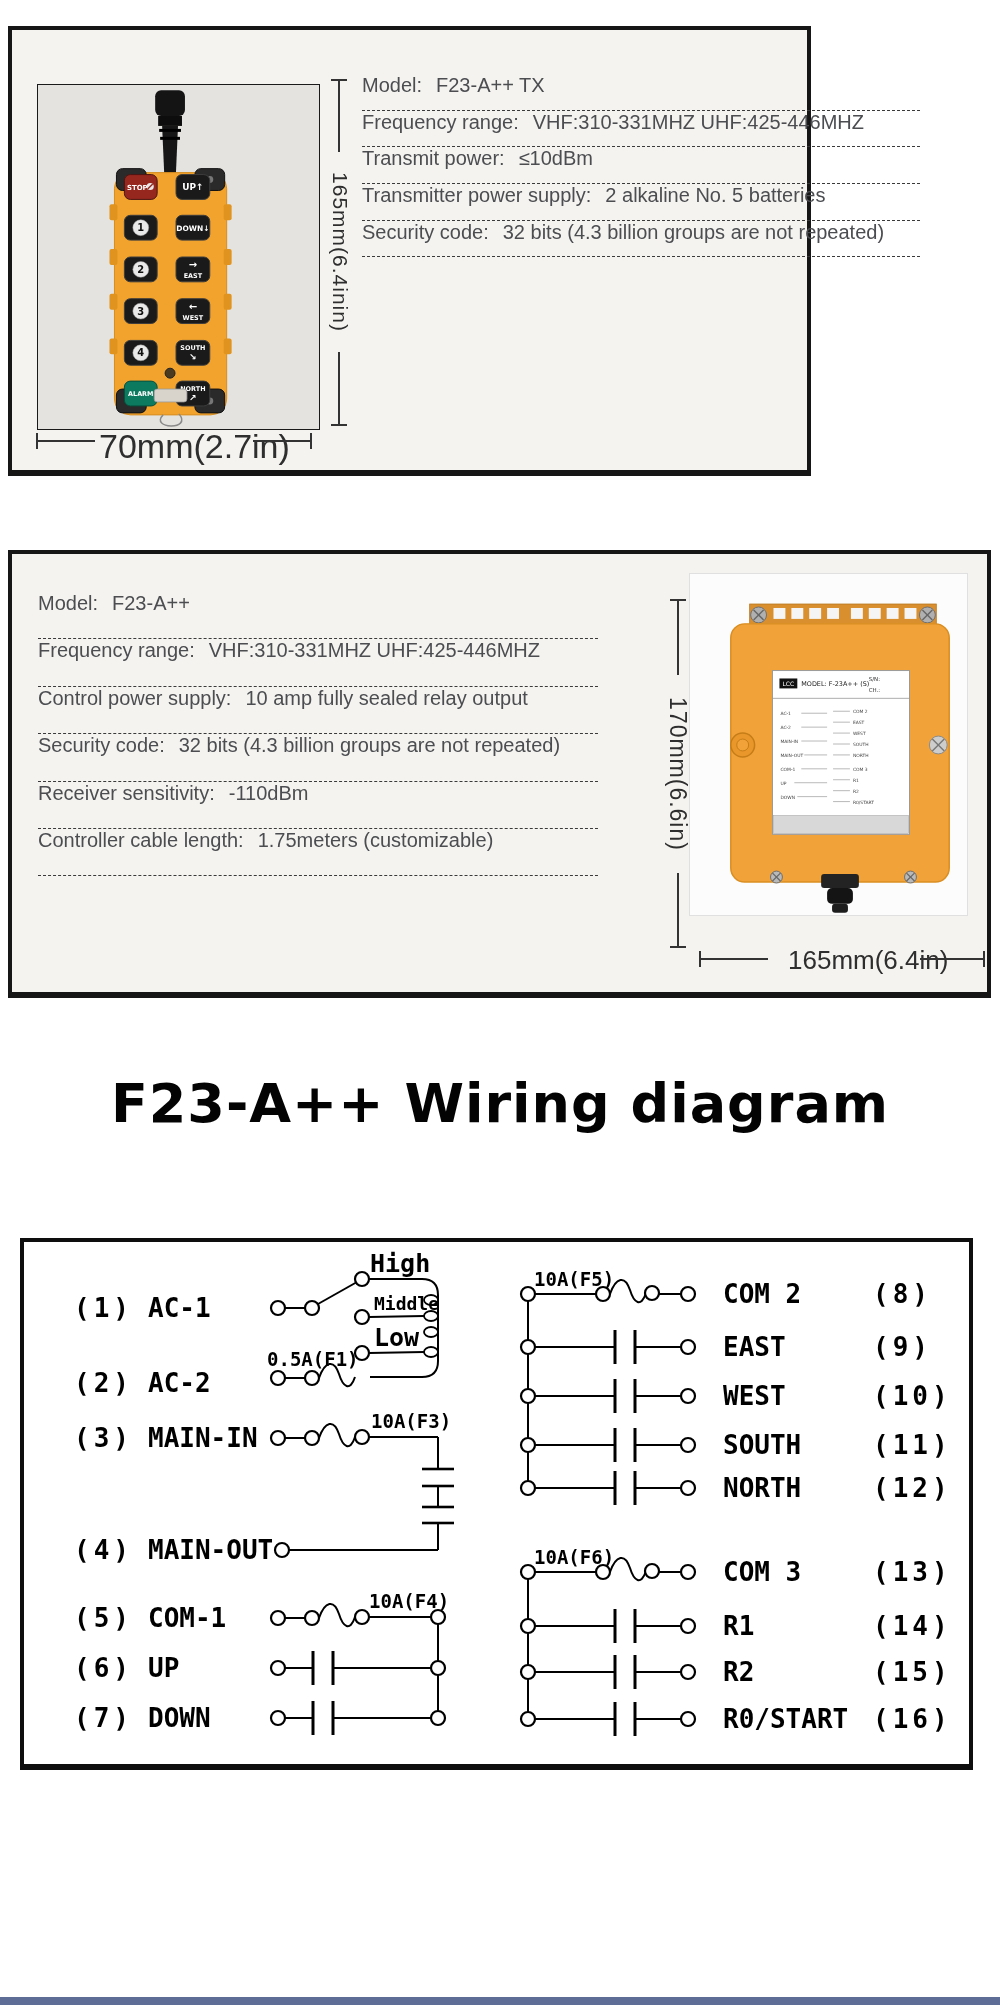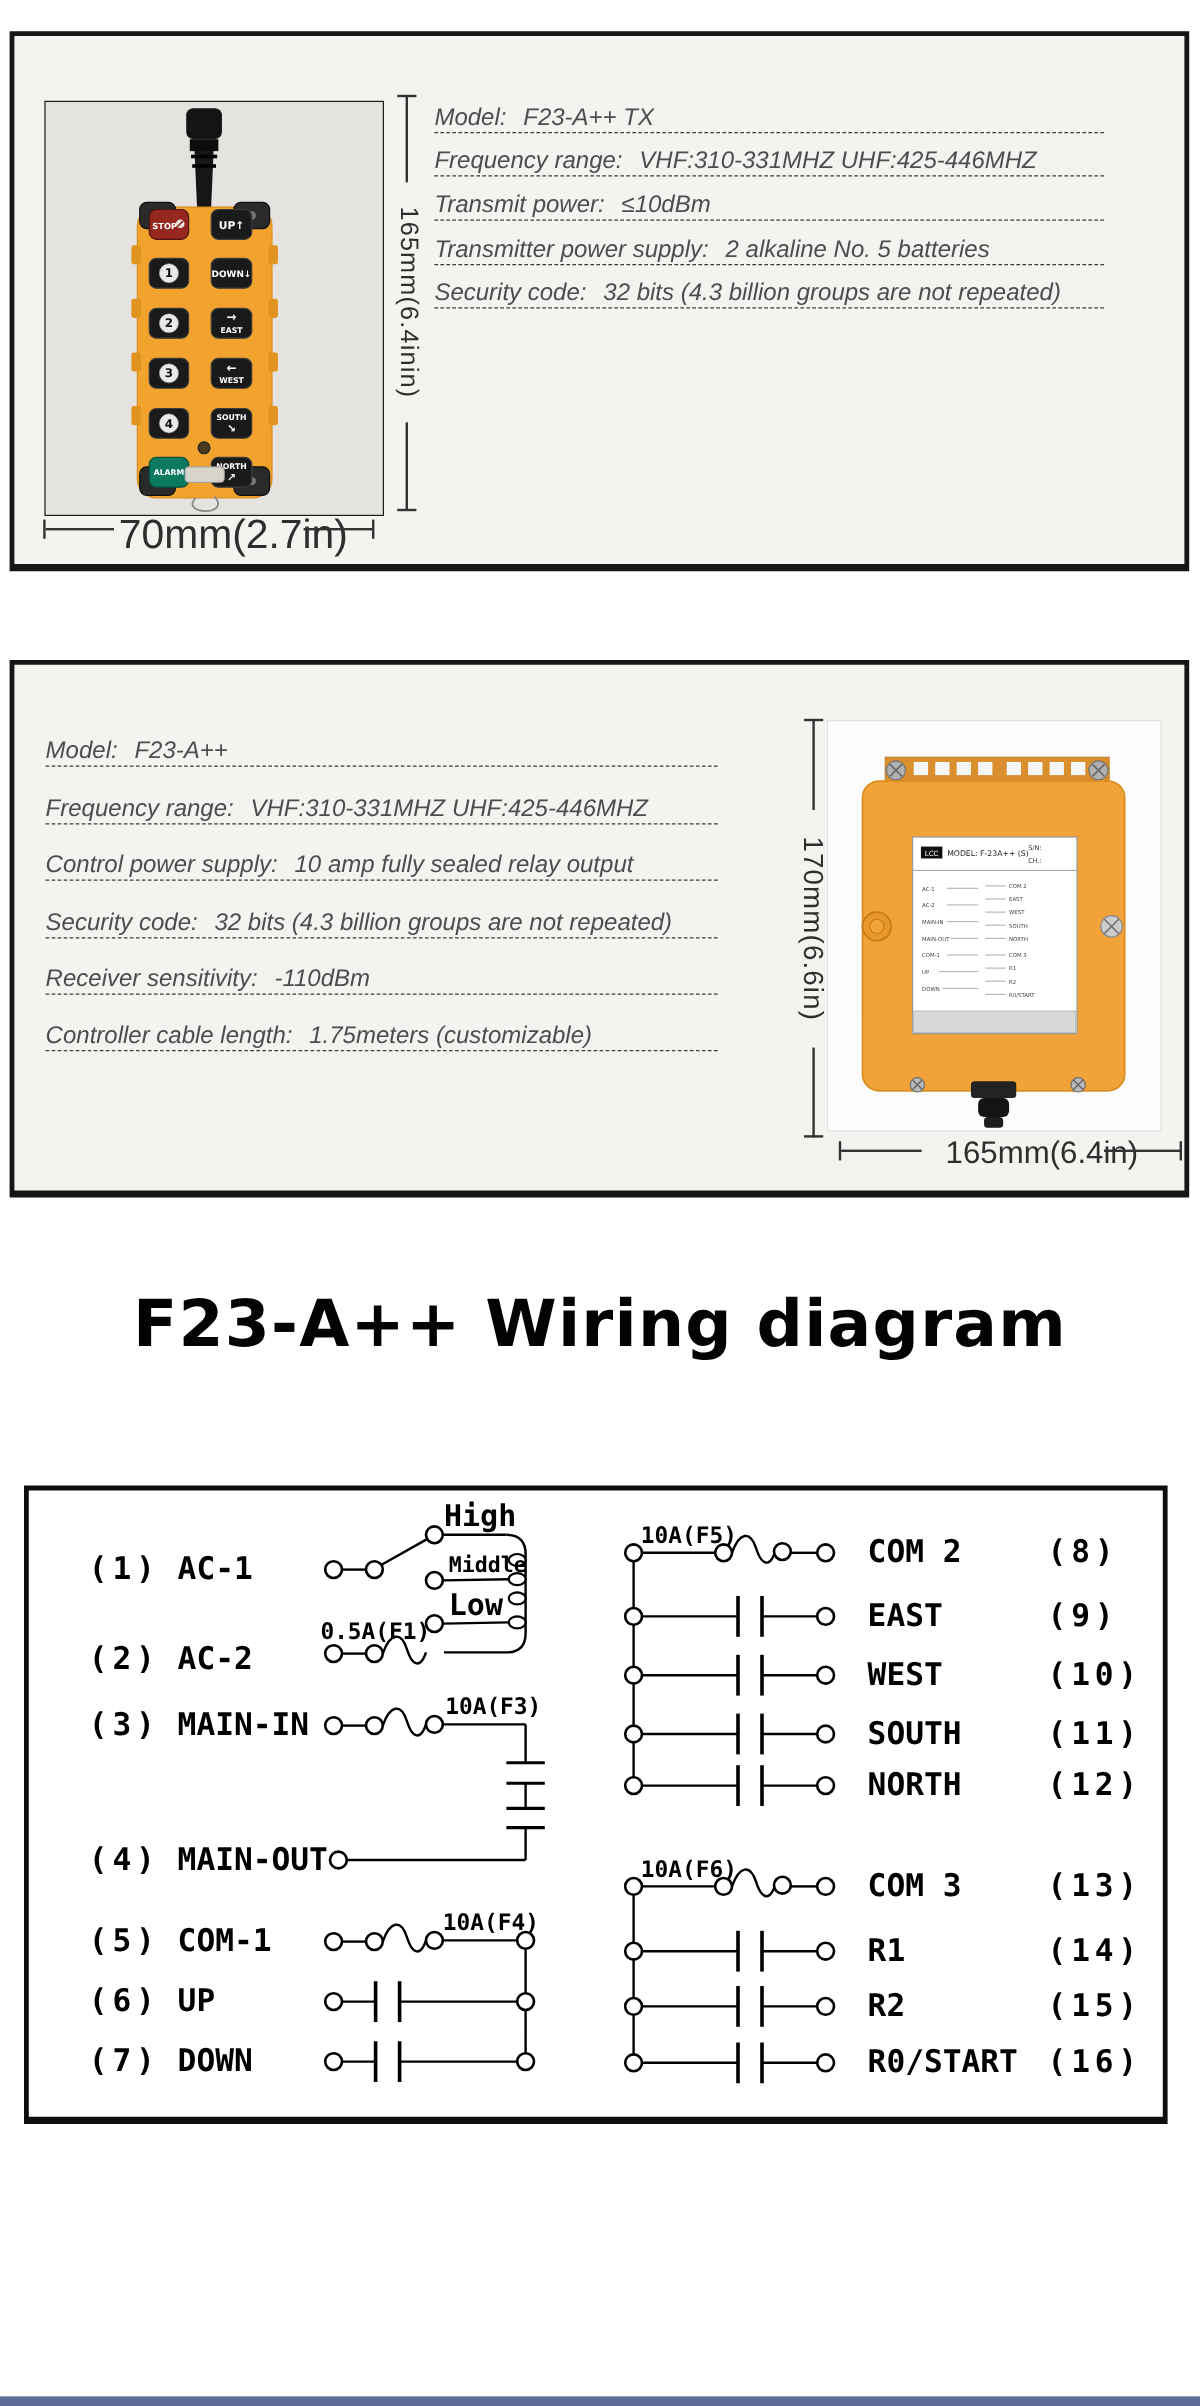--- a/index.html
+++ b/index.html
@@ -1,32 +1,32 @@
 <!DOCTYPE html>
 <html><head>
 <meta charset="utf-8">
 <style>
   html,body{margin:0;padding:0;background:#ffffff;}
   .page{position:relative;width:1000px;height:2005px;background:#ffffff;overflow:hidden;
         font-family:"Liberation Sans","DejaVu Sans",sans-serif;}
   .panel{position:absolute;background:#f4f3ef;border:4px solid #161616;border-bottom-width:6px;box-sizing:border-box;}
   
   .specs{position:absolute;}
-  .srow{display:flex;align-items:flex-end;border-bottom:1px dashed #3a3a3a;white-space:nowrap;overflow:visible;font-style:italic;}
+  .srow{display:flex;align-items:flex-start;border-bottom:1px dashed #3a3a3a;white-space:nowrap;overflow:visible;}
   .slabel{color:#4b4d51;margin-right:14px;}
   .svalue{color:#4b4d51;}
   .specs1 .srow{height:35.7px;font-size:20px;}
   .specs2 .srow{height:46.4px;font-size:20px;}
   
   .dline{position:absolute;background:#333;}
   .dtext{position:absolute;color:#2e2e2e;text-align:center;}
   .vtext{transform:rotate(90deg);transform-origin:center center;letter-spacing:1px;}
   
   .photo1{position:absolute;left:33px;top:80px;width:283px;height:346px;background:#e4e3e0;border:1px solid #1a1a1a;box-sizing:border-box;}
-  .photo2{position:absolute;left:689px;top:600px;width:279px;height:343px;background:#fcfcfc;border:1px solid #e0e0e0;box-sizing:border-box;}
+  .photo2{position:absolute;left:689px;top:573px;width:279px;height:343px;background:#fcfcfc;border:1px solid #e0e0e0;box-sizing:border-box;padding-left:12px;}
   
   .title{position:absolute;left:0;right:0;top:1072px;text-align:center;font-family:"DejaVu Sans","Liberation Sans",sans-serif;
          font-weight:bold;font-size:54px;letter-spacing:1px;color:#030303;}
   
   .wirebox{position:absolute;left:20px;top:1238px;width:953px;height:532px;border:4px solid #0e0e0e;border-bottom-width:6px;
            box-sizing:border-box;background:#ffffff;}
   
   .w{stroke:#000;stroke-width:2;fill:none;}
   .w3{stroke:#000;stroke-width:2.6;fill:none;}
   .node{fill:#fff;stroke:#000;stroke-width:2.2;}
@@ -38,21 +38,21 @@
   .wsel{font-size:25px;}
   .wselsm{font-size:18px;}
   .rt{font-family:"DejaVu Sans","Liberation Sans",sans-serif;fill:#fff;font-weight:bold;}
   .footer{position:absolute;left:0;top:1997px;width:1000px;height:8px;background:#5d6d96;}
 </style>
 </head>
 <body>
 
 <div class="page">
 
-  <div class="panel" style="left:8px;top:26px;width:983px;height:450px;text-decoration:underline;">
+  <div class="panel" style="left:8px;top:26px;width:803px;height:450px;text-decoration:underline;">
 
     <div class="photo1" style="left:25px;top:54px;">
       <svg width="281" height="344" viewBox="0 0 283 346">
 
         <g>
           <rect x="118" y="5" width="30" height="26" rx="6" fill="#141414"></rect>
           <rect x="121" y="31" width="24" height="10" fill="#0d0d0d"></rect>
           <polygon points="125,41 141,41 137,132 129,132" fill="#161616"></polygon>
           <rect x="122" y="44" width="22" height="3" fill="#000"></rect>
           <rect x="123" y="52" width="20" height="3" fill="#000"></rect>

